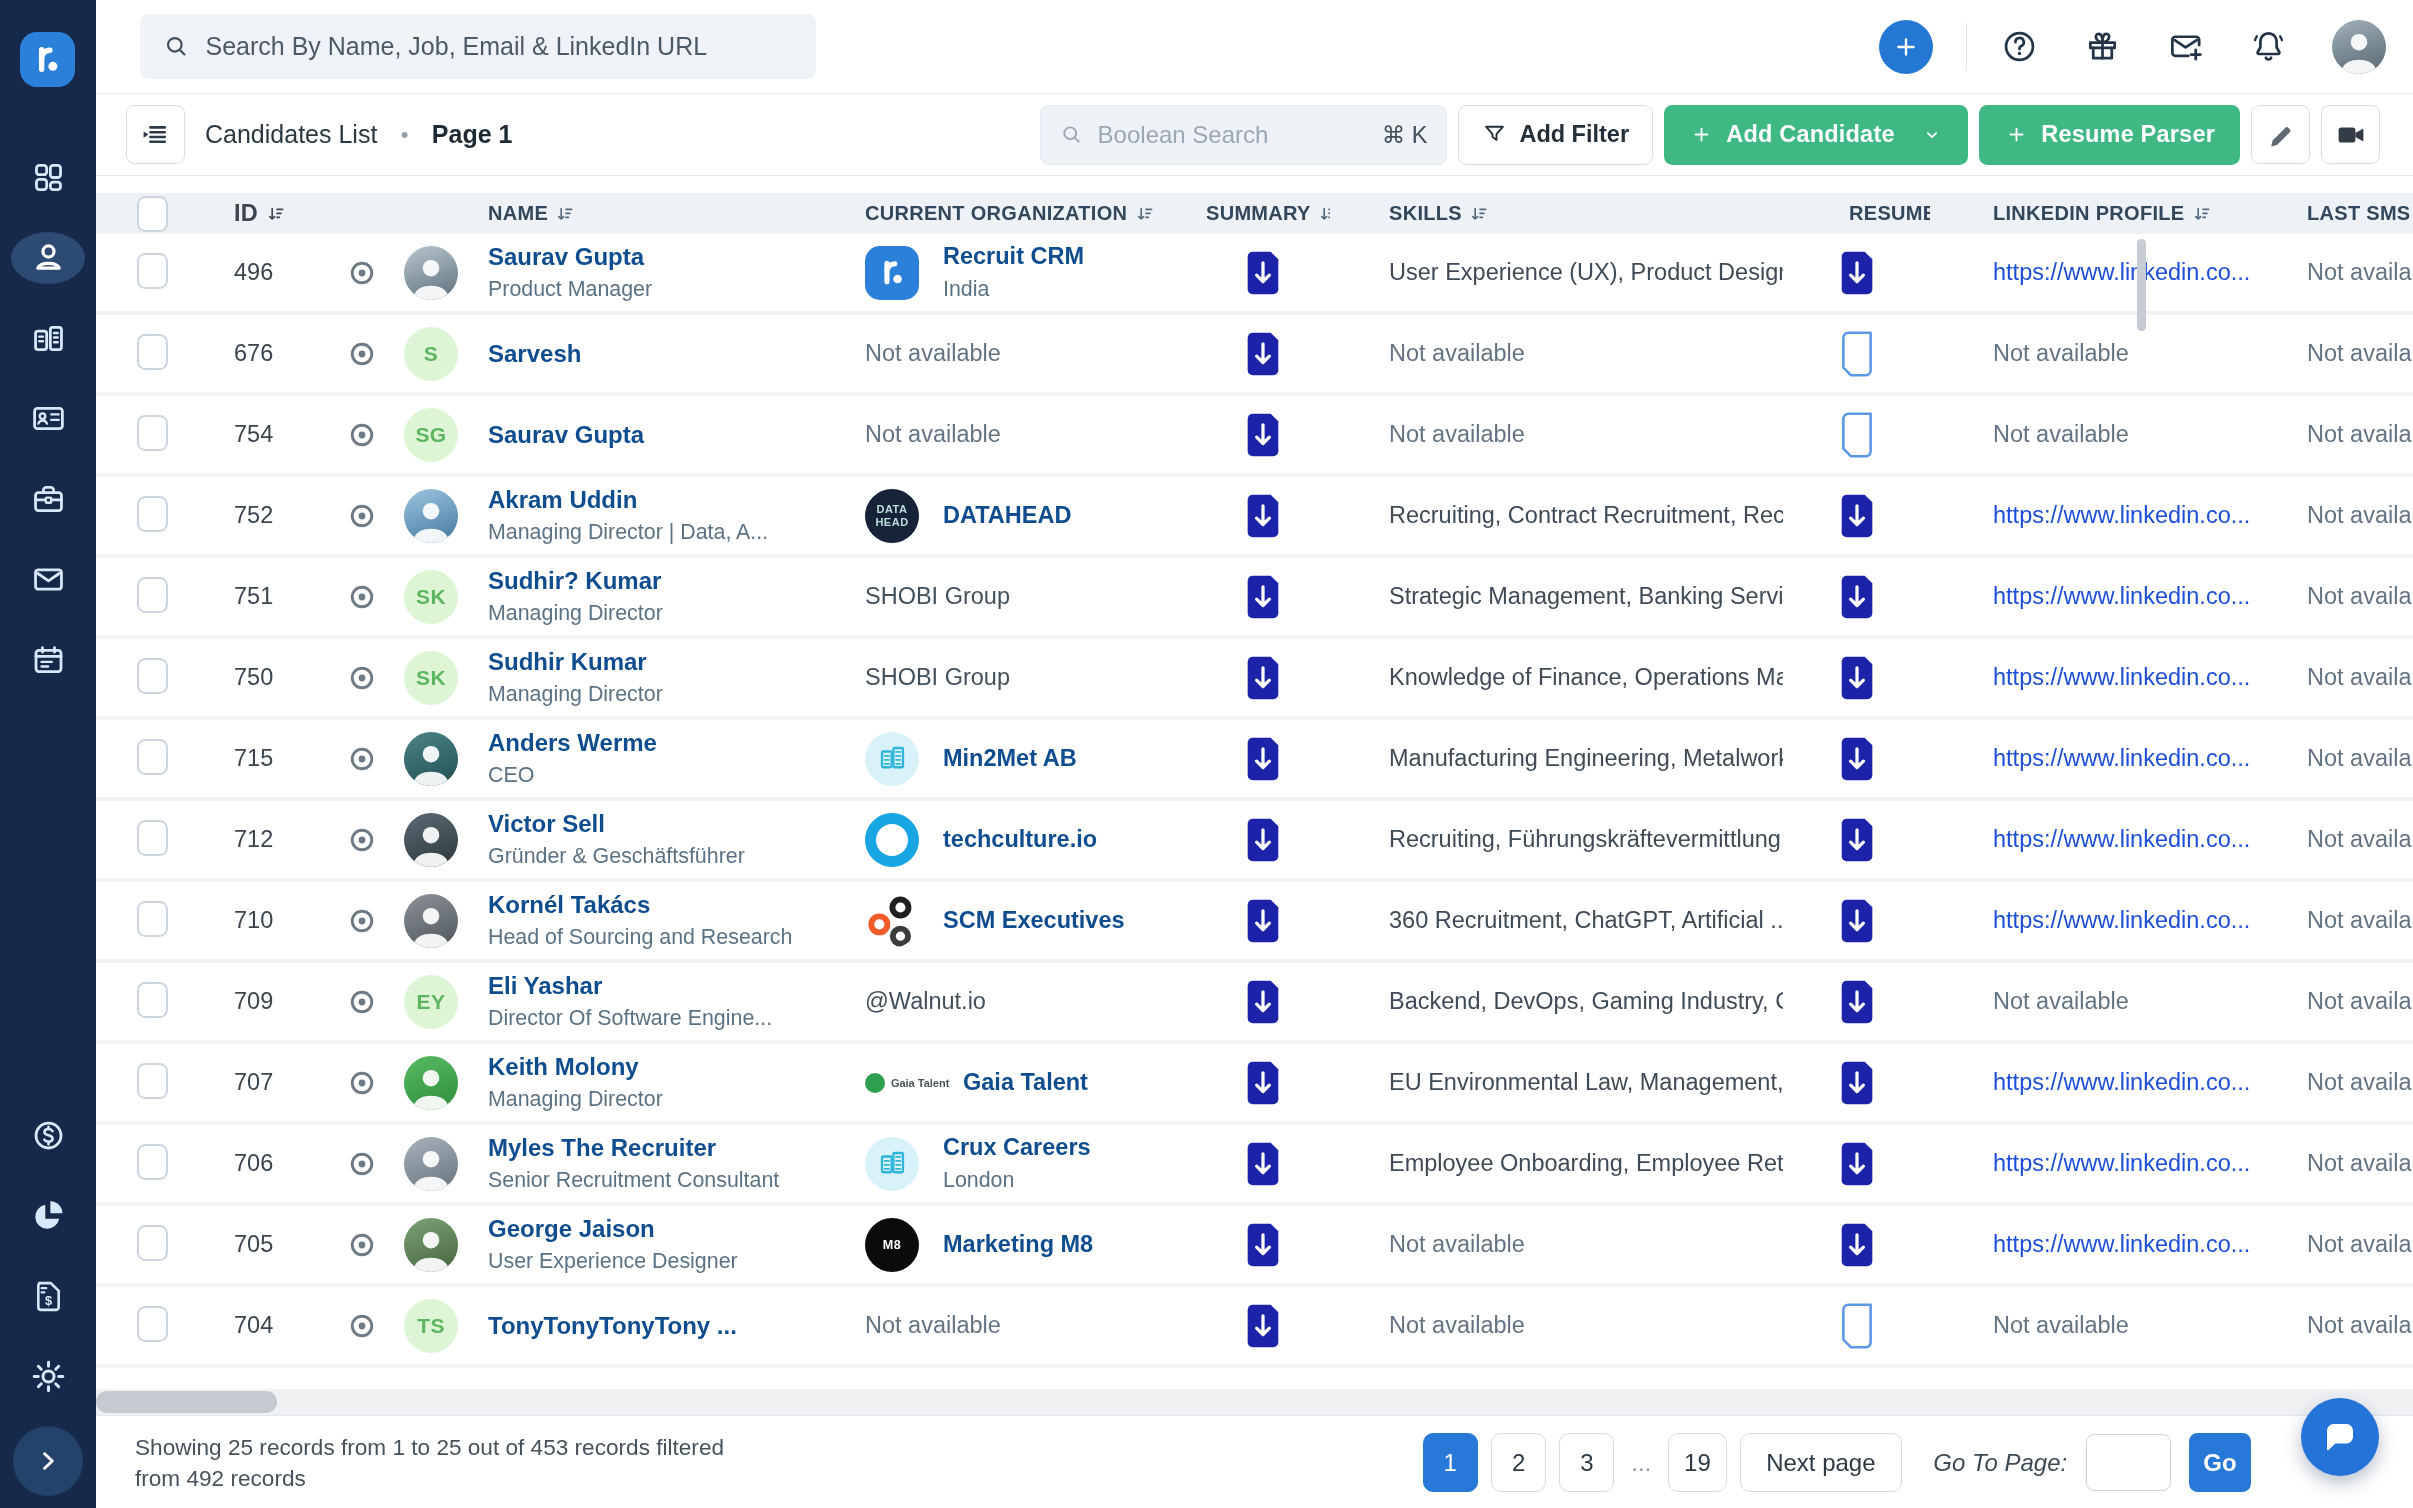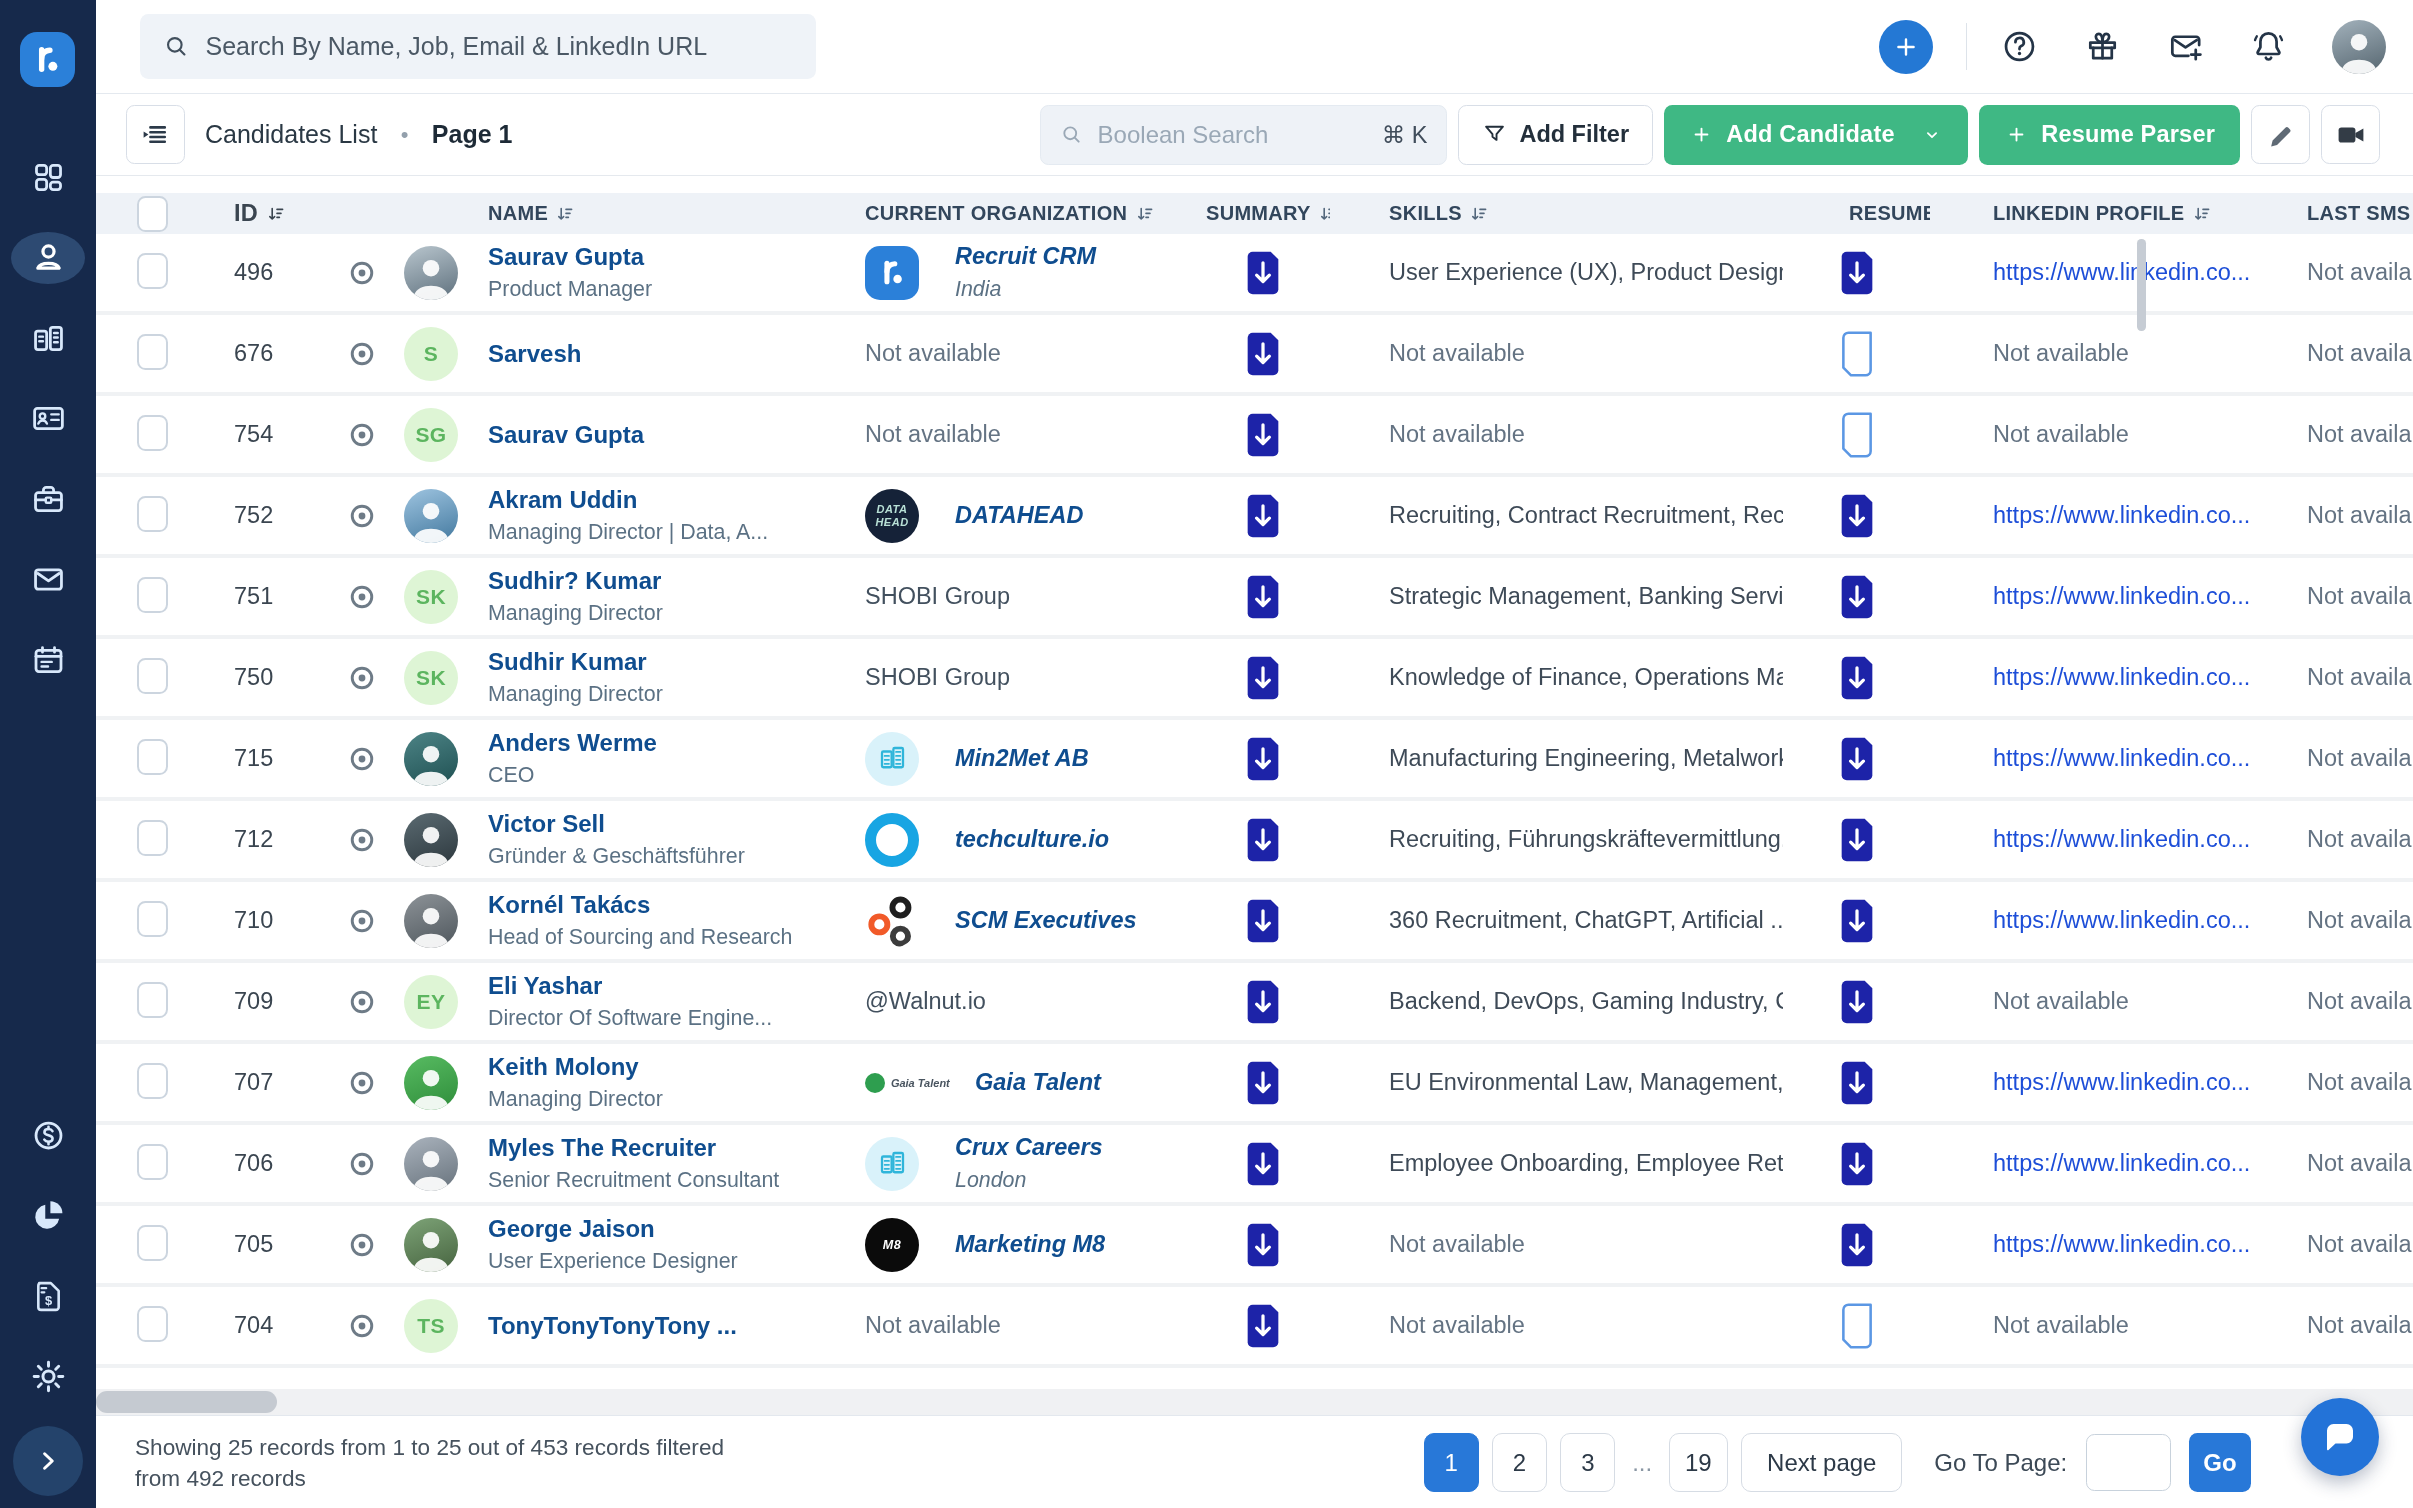--- a/index.html
+++ b/index.html
@@ -93,21 +93,21 @@
   .c-id span { font-size:23.5px; color:#3a4550; }
   .c-id { padding-left:49px; }
   .c-eye,.c-avatar,.c-summary,.c-resume { display:flex; justify-content:center; }
   .eyebtn { background:none; border:none; color:#6e7b87; width:34px; height:34px; padding:0; }
   .eyebtn .icon { width:34px; height:34px; }
   .c-name { padding-left:17px; }
   .nm { font-size:24px; font-weight:700; color:#0f4d8f; text-decoration:none; display:block;
     white-space:nowrap; overflow:hidden; }
   .sub { font-size:21.4px; color:#5b7184; margin-top:6.7px; white-space:nowrap; overflow:hidden; }
   .c-org { padding-left:21px; }
-  .orgwrap { display:flex; align-items:center; gap:36px; min-width:0;font-style:italic; }
+  .orgwrap { display:flex; align-items:center; gap:24px; min-width:0; }
   .orgn { font-size:23.5px; font-weight:700; color:#0f4d8f; text-decoration:none; white-space:nowrap; display:block; }
   .orgp { font-size:23.5px; color:#42505e; }
   .na { font-size:23.5px; color:#647383; white-space:nowrap; display:block; overflow:hidden; }
   .lg { width:54px; height:54px; border-radius:50%; flex:none; display:flex; align-items:center;
     justify-content:center; overflow:hidden; }
   .lg.sq { border-radius:15px; background:#2b80d9; } .lg.sq .icon { width:37px; height:37px; color:#fff; }
   .lg.dh { background:#152238; flex-direction:column; color:#b8e0d6; font-size:11px; font-weight:700;
     letter-spacing:0.5px; line-height:12.6px; }
   .lg.bld { background:#d9f2fa; color:#2fb5da; } .lg.bld .icon { width:35px; height:35px; }
   .lg.ringo { border:11px solid #18a5e3; background:#fff; }
@@ -133,21 +133,21 @@
   .footer { position:absolute; top:1415px; left:0; width:2318px; height:94px; border-top:1.7px solid #e3e8ee;
     display:flex; align-items:center; padding-left:39px; padding-right:163px; background:#fff; }
   .fsummary { font-size:22.6px; color:#46525e; line-height:31px; }
   .fright { margin-left:auto; display:flex; align-items:center; gap:13.4px; }
   .pbtn { min-width:55px; height:59px; padding:0 15px; border:1.7px solid #d6dce4; border-radius:10px;
     background:#fff; font-size:24px; color:#2c3947; }
   .pbtn.active { background:#2878d8; border-color:#2878d8; color:#fff; }
   .pnext { padding:0 25px; }
   .pell { color:#8a97a4; font-size:24px; margin:0 3.4px; }
   .goto { display:flex; align-items:center; gap:18.4px; margin-left:18.4px; }
-  .golabel { font-size:24px; color:#3c4956; }
+  .golabel { font-size:24px; color:#3c4956;font-style:italic; }
   .goinput { width:85px; height:57px; border:1.7px solid #c8d2dc; border-radius:8.4px; font-size:24px;
     padding:0 11.7px; color:#2c3947; outline:none; }
   .gobtn { width:62px; height:59px; background:#2878d8; border:none; border-radius:8.4px; color:#fff;
     font-size:24px; font-weight:700; }
   .chat { position:fixed; right:34px; bottom:32px; width:78px; height:78px; border-radius:50%;
     background:#2373d8; border:none; box-shadow:0 6.7px 18.4px rgba(20,40,80,.3); display:flex;
     align-items:center; justify-content:center; z-index:9; }
   .chat .icon { width:40px; height:40px; }
 </style>
 </head>

